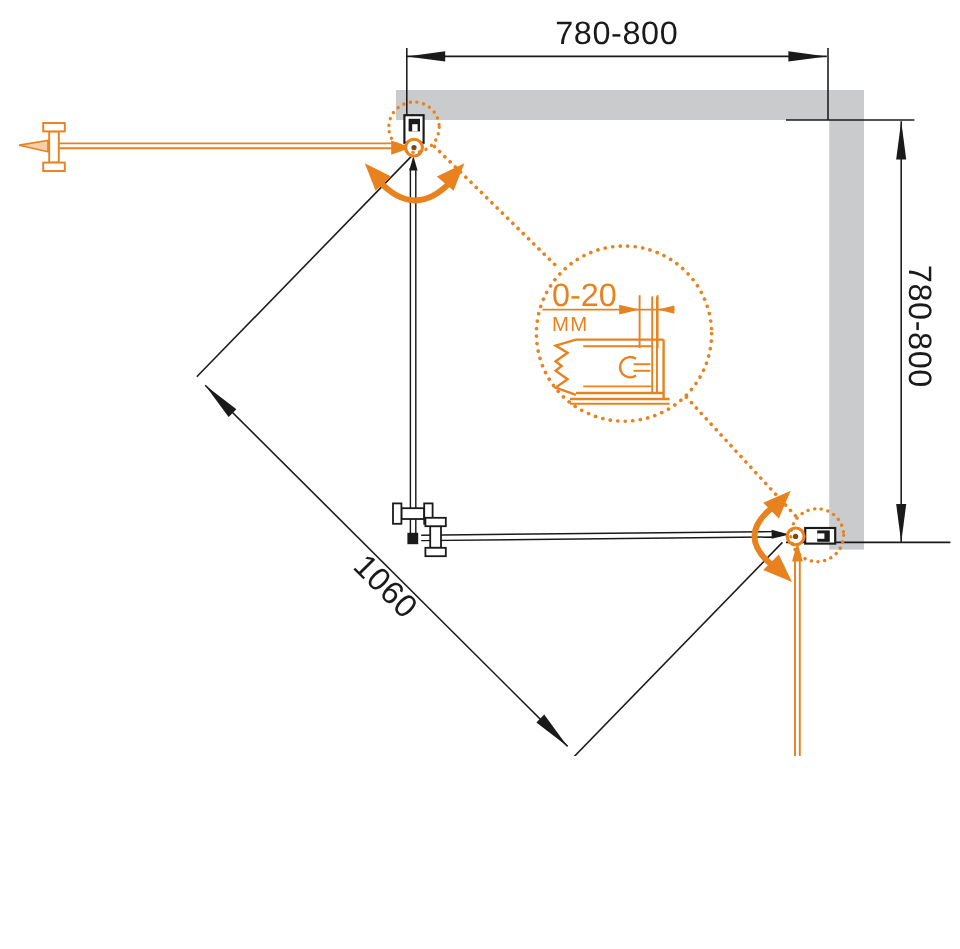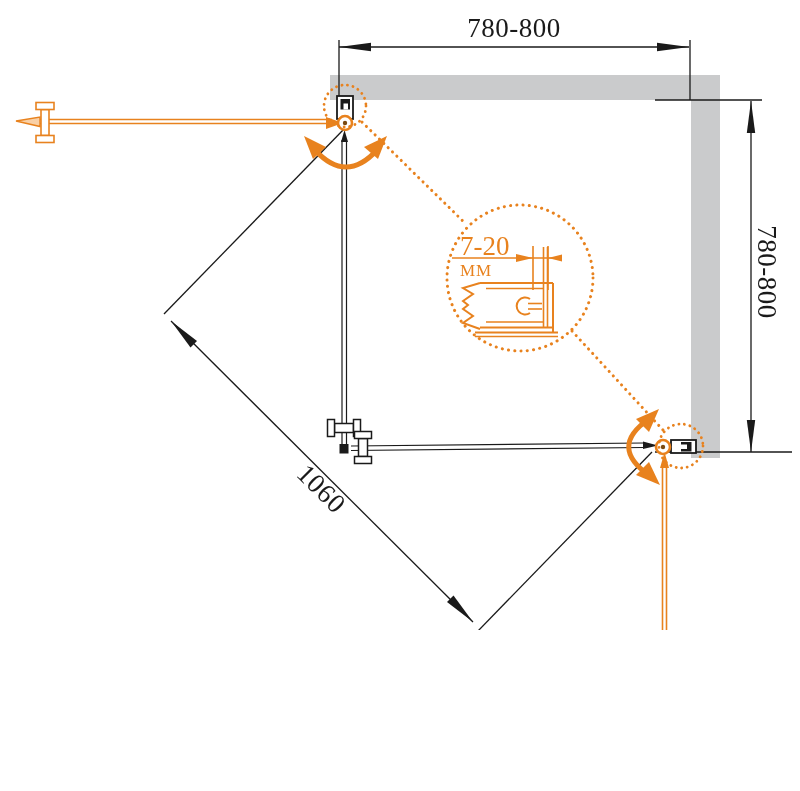--- a/index.html
+++ b/index.html
@@ -6,21 +6,21 @@
     --accent:#E8821E;
     --accent-light:#F9D0A6;
     --wall:#CACBCC;
     --line:#1A1A1A;
   }
   html,body{margin:0;padding:0;background:#fff;}
   #stage{
     position:relative;
     width:800px;height:630px;
     background:#fff;
-    font-family:Liberation Serif, serif;
+    font-family:Liberation Sans, sans-serif;
     overflow:hidden;
   }
   #stage svg{position:absolute;left:0;top:0;}
   
   .wall{fill:var(--wall);stroke:none;}
   .k{stroke:var(--line);stroke-width:1.3;fill:none;}
   .kd{stroke:var(--line);stroke-width:1.2;fill:none;}
   .kf{fill:var(--line);stroke:none;}
   .k2{stroke:var(--line);stroke-width:1.8;fill:#fff;}
   .kn{stroke:var(--line);stroke-width:1.5;fill:#fff;}
@@ -200,17 +200,17 @@
     <line class="o" x1="528" y1="309" x2="542" y2="309"></line>
   </g>
 </svg>
 
 <div class="dim-label" style="left:514px;top:28px;">780-800</div>
 
 <div class="dim-label rot90" style="left:766px;top:272px;">780-800</div>
 
 <div class="dim-label rot45" style="left:321px;top:489px;">1060</div>
 
-<div class="detail-label" style="left:460px;top:231px;">7-20</div>
+<div class="detail-label" style="left:460px;top:231px;">0-20</div>
 
 <div class="detail-unit" style="left:460px;top:261px;">ММ</div>
 
 </div>
 
 </body></html>

